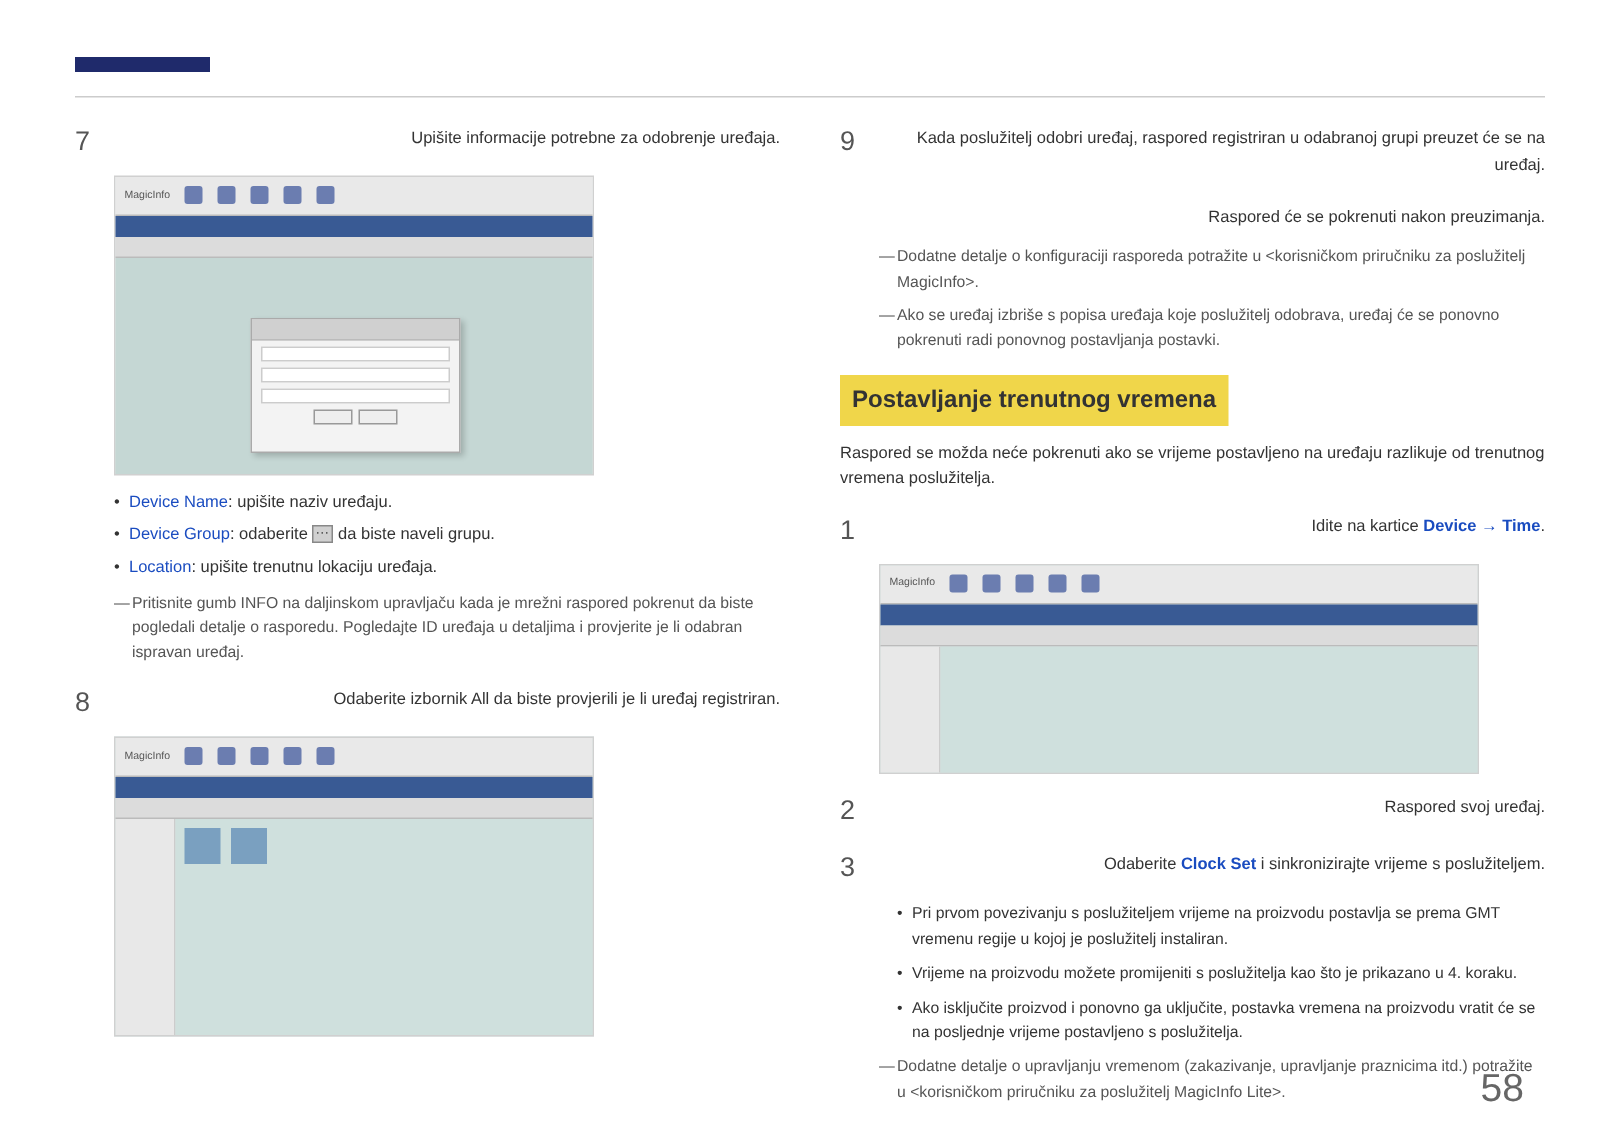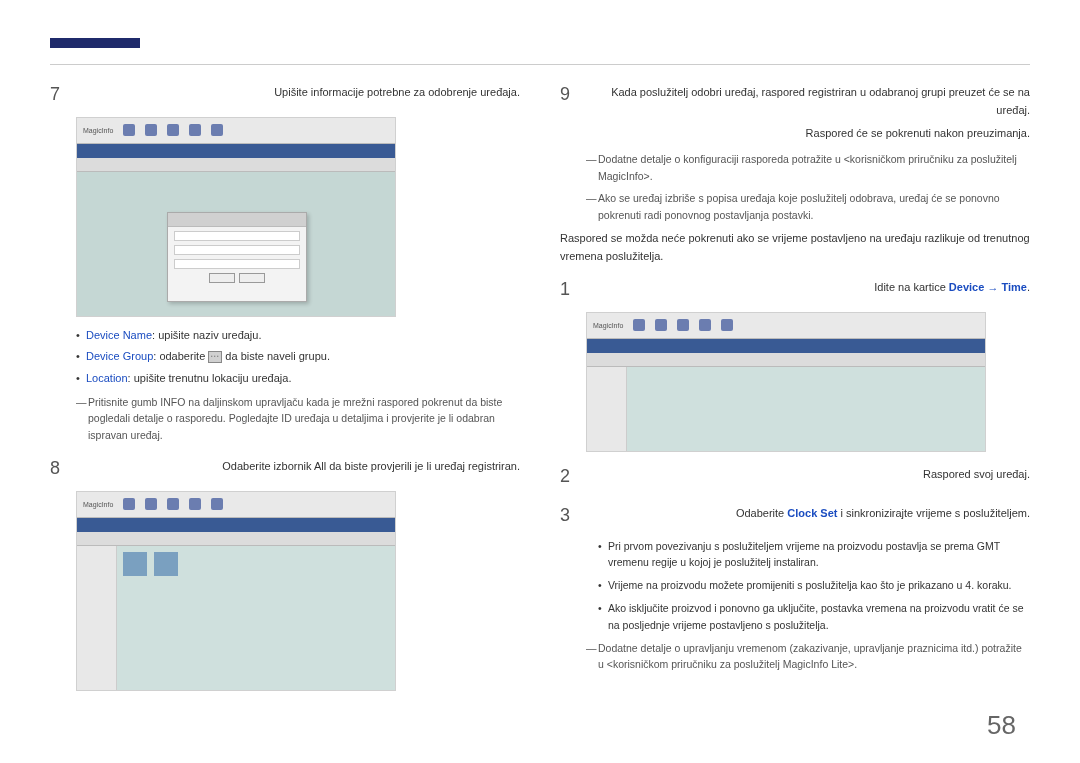--- a/index.html
+++ b/index.html
@@ -128,27 +128,28 @@
     </div>
 
   </div>
 
   <div class="col">
 
     <div class="num-row">
       <div class="step-num">9</div>
       <div class="step-text">
         <div>Kada poslužitelj odobri uređaj, raspored registriran u odabranoj grupi preuzet će se na uređaj.</div>
-        <div style="margin-top:6px;">Raspored će se pokrenuti nakon preuzimanja.</div>
+        <div style="margin-top:18px;">Raspored će se pokrenuti nakon preuzimanja.</div>
       </div>
     </div>
 
     <div class="dash-note">Dodatne detalje o konfiguraciji rasporeda potražite u &lt;korisničkom priručniku za poslužitelj MagicInfo&gt;.</div>
     <div class="dash-note">Ako se uređaj izbriše s popisa uređaja koje poslužitelj odobrava, uređaj će se ponovno pokrenuti radi ponovnog postavljanja postavki.</div>
 
+    <div class="heading">Postavljanje trenutnog vremena</div>
 
     <div style="margin-bottom:10px;">Raspored se možda neće pokrenuti ako se vrijeme postavljeno na uređaju razlikuje od trenutnog vremena poslužitelja.</div>
 
     <div class="num-row">
       <div class="step-num">1</div>
       <div class="step-text">
         <span>Idite na kartice </span><span class="dark">Device</span><span class="arrow"> → </span><span class="dark">Time</span><span>.</span>
       </div>
     </div>
 

